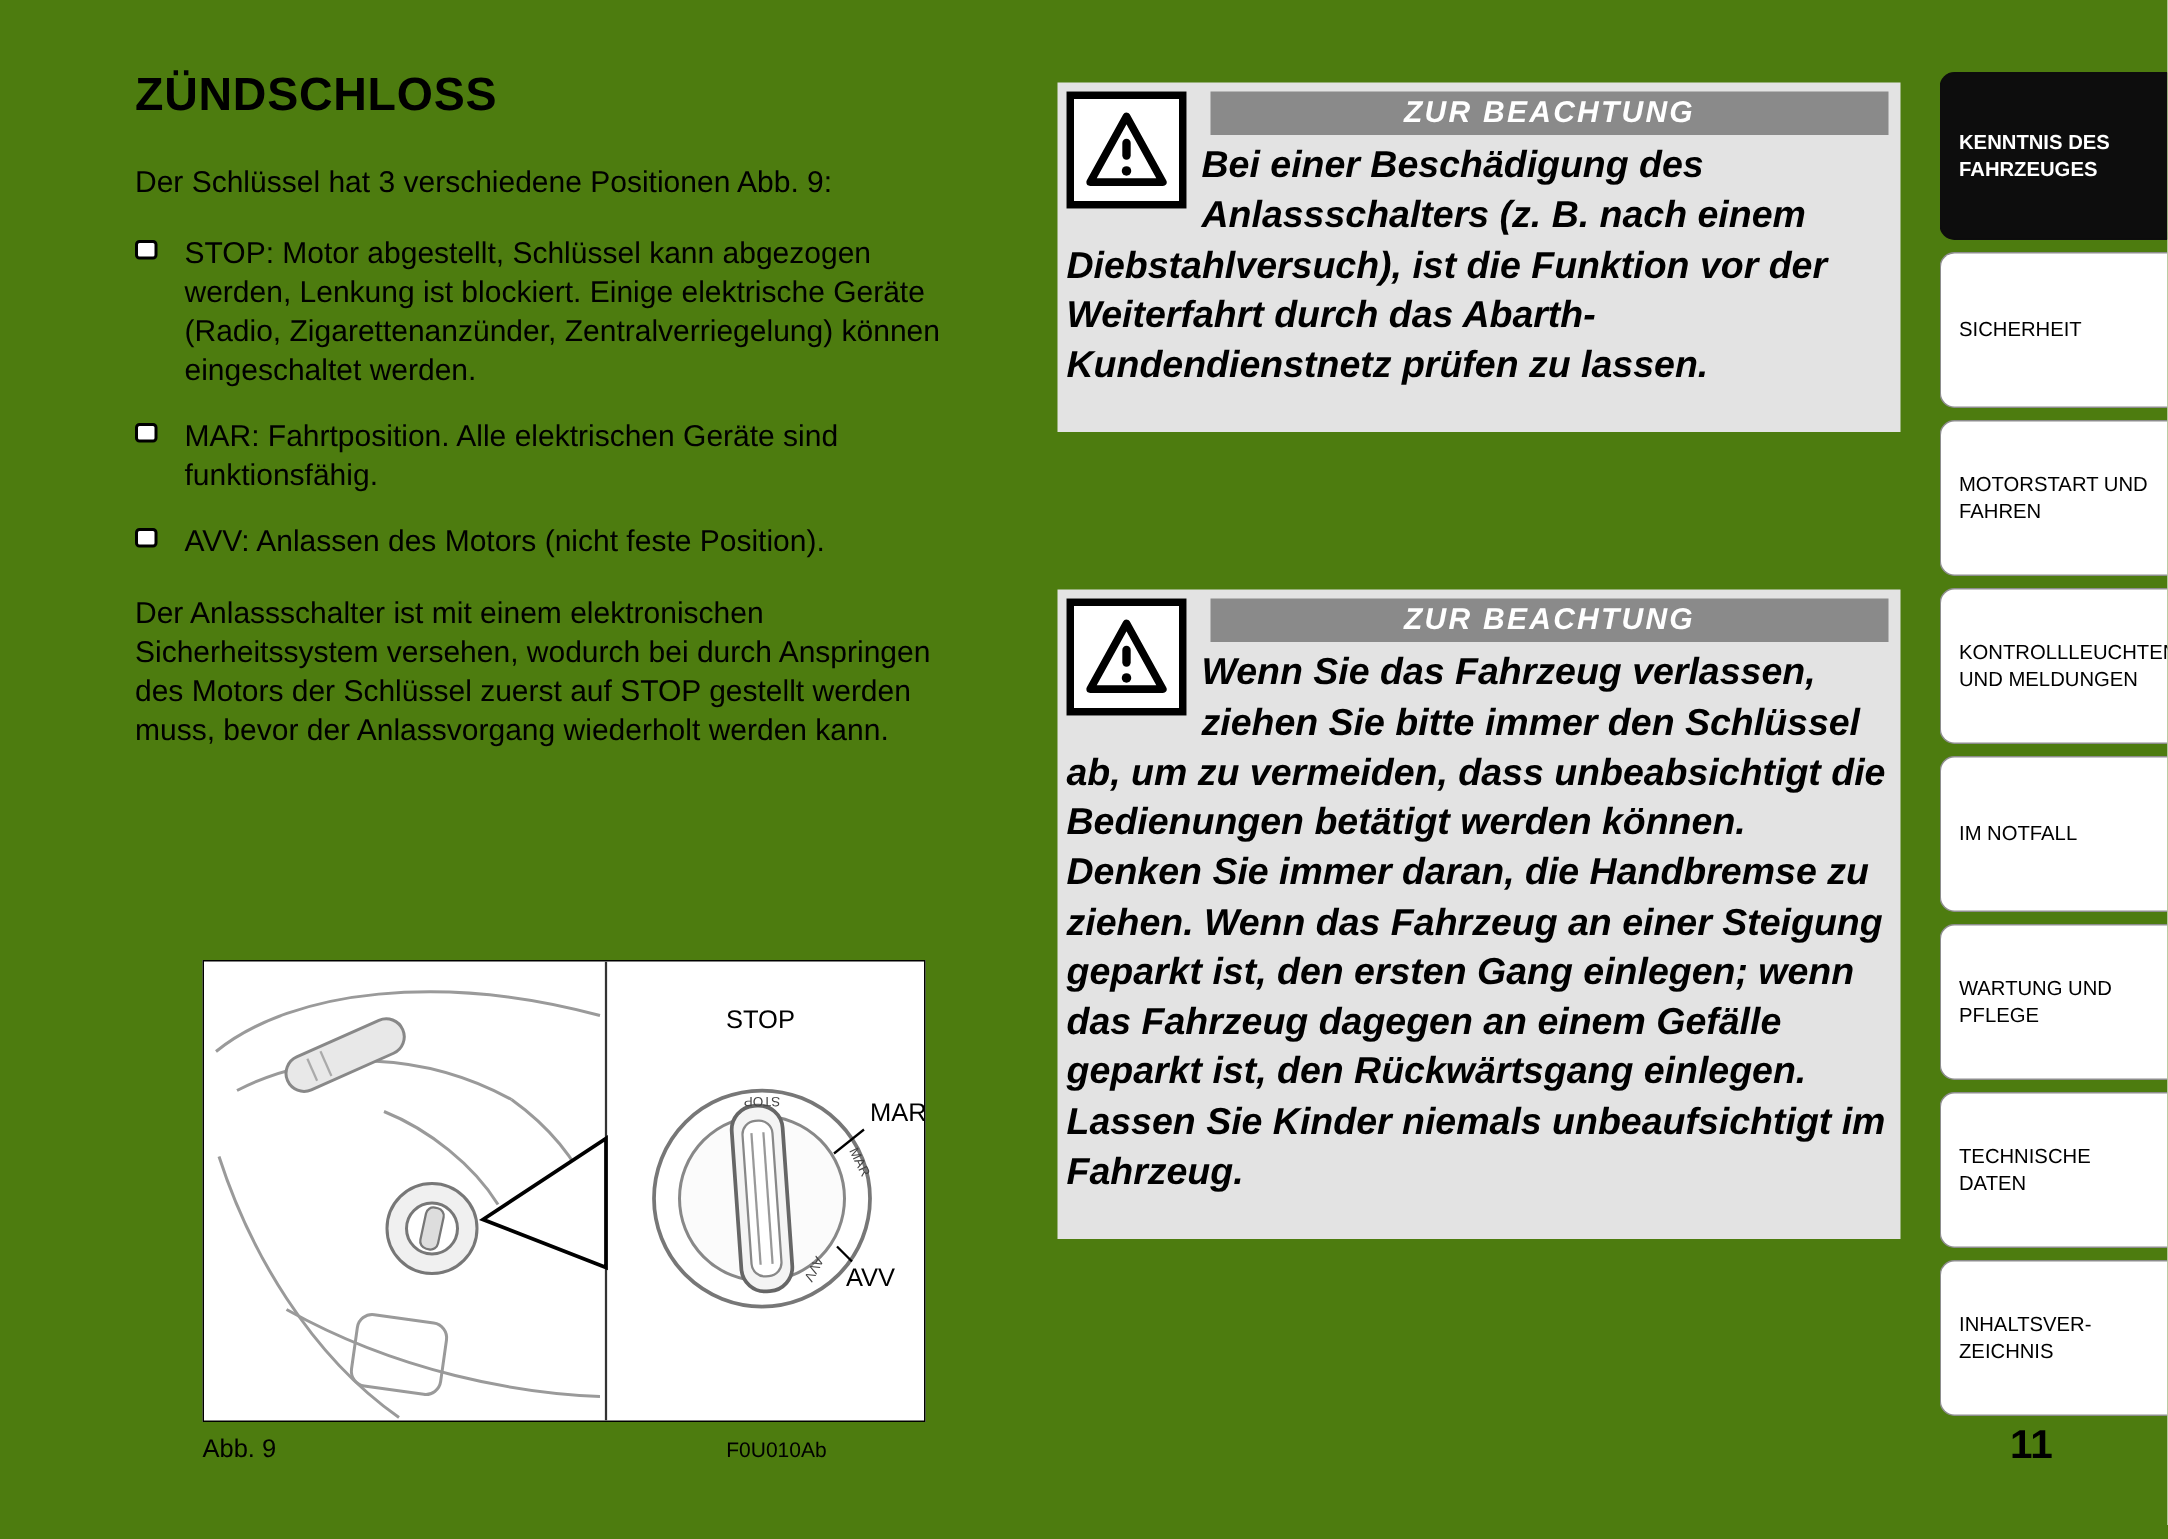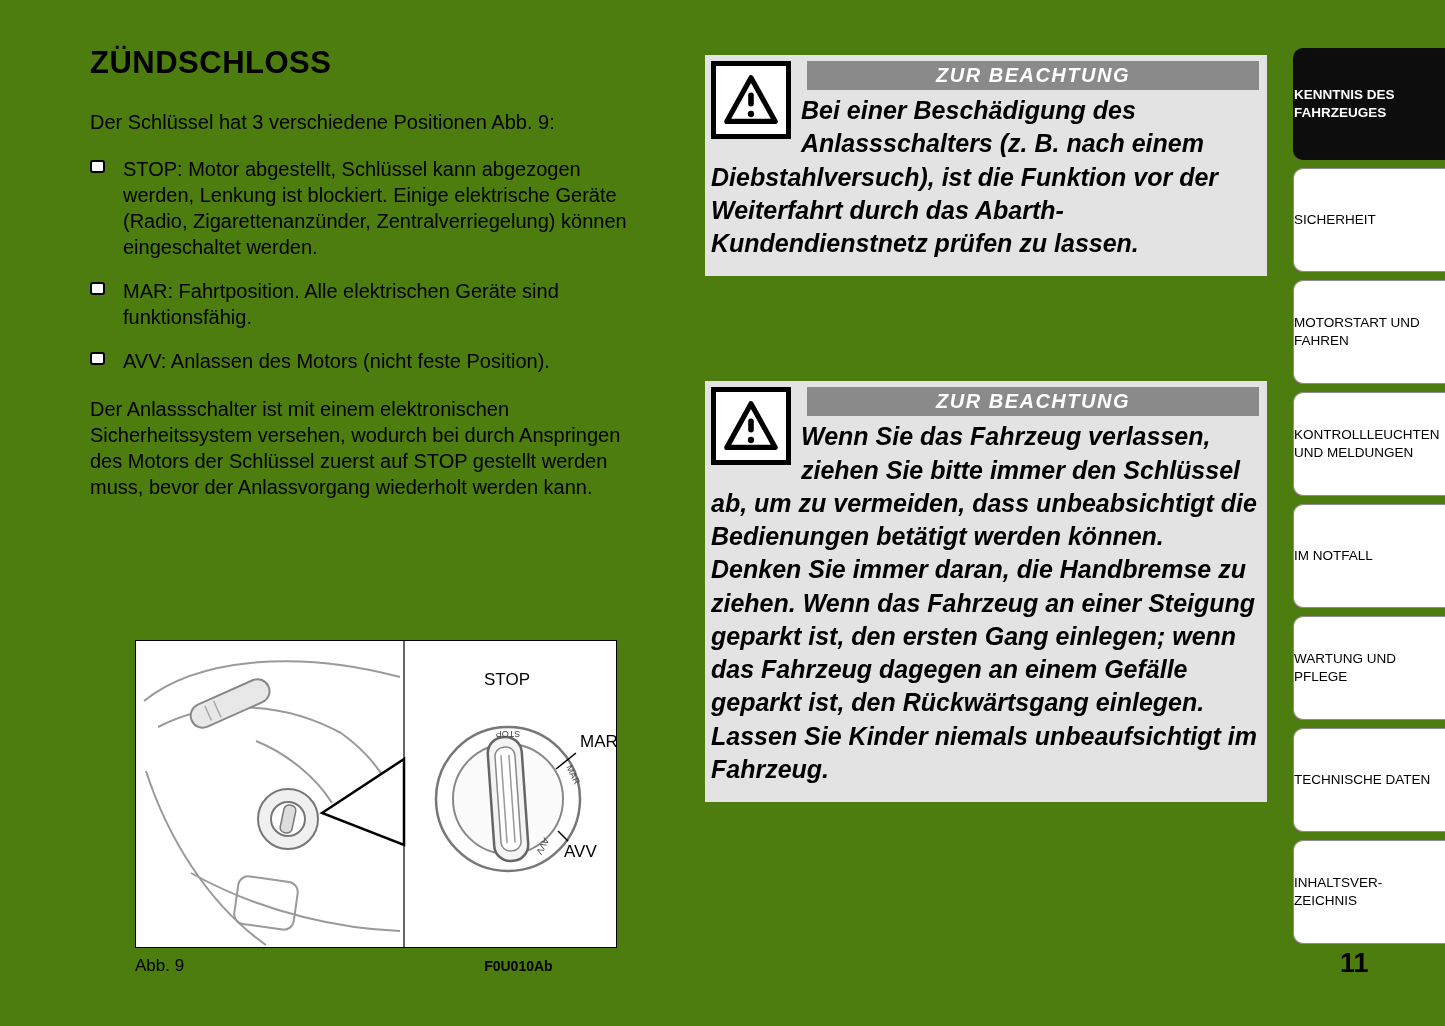--- a/index.html
+++ b/index.html
@@ -18,44 +18,44 @@
   .sq { position:absolute; left:0; top:4px; width:15px; height:13px; border:2.5px solid #000; border-radius:3px; background:#fff; }
   .para { font-size:20px; line-height:1.3; margin-top:22px; }
 
   
   .figure { position:absolute; left:135px; top:640px; width:482px; }
   .fig-frame { width:482px; height:308px; border:1.5px solid #000; background:#fff; }
   .fig-frame svg { display:block; width:100%; height:100%; }
   svg text { font-family:"Liberation Sans", sans-serif; }
   .fig-caption-row { display:flex; align-items:baseline; margin-top:8px; }
   .fig-caption { font-size:17px; }
-  .fig-code { font-size:14px; font-weight:bold; margin-left:300px; }
+  .fig-code { font-size:14px; font-weight:normal; margin-left:300px; }
 
   
   .warn-col { position:absolute; left:705px; top:55px; width:562px; }
-  .warning-box { background:#e3e3e3; padding:6px 8px 16px 6px; overflow:hidden; }
+  .warning-box { background:#e3e3e3; padding:6px 8px 28px 6px; overflow:hidden; }
   .warning-box + .warning-box { margin-top:105px; }
   .warn-icon {
     float:left; width:80px; height:78px; background:#fff; border:5px solid #000;
     margin-right:10px; display:flex; align-items:center; justify-content:center;
   }
   .warn-icon svg { width:58px; height:54px; }
   .warn-header {
     background:#8a8a8a; color:#fff; font-style:italic; font-weight:bold;
     font-size:20px; letter-spacing:1.5px; text-align:center; padding:3px 0;
     margin-left:96px; margin-bottom:4px;
   }
   .warn-text { font-size:25px; font-weight:bold; font-style:italic; line-height:1.33; }
 
   
   .sidebar { position:absolute; right:0; top:48px; width:152px; }
   .tab {
     height:104px; margin-bottom:8px; border:1px solid #8d8d8d; border-right:none;
     border-radius:10px 0 0 10px; background:#fff; display:flex; align-items:center;
-    padding-right:4px; font-size:13.5px; line-height:1.3; color:#000;
+    padding-left:12px; padding-right:4px; font-size:13.5px; line-height:1.3; color:#000;
     cursor:pointer;
   }
   .tab.active { background:#0d0d0d; border-color:#0d0d0d; color:#fff; font-weight:bold; height:112px; }
   .page-num { position:absolute; left:1340px; top:948px; font-size:27px; font-weight:bold; }
 </style>
 </head>
 <body>
 
 <div class="page">
 

